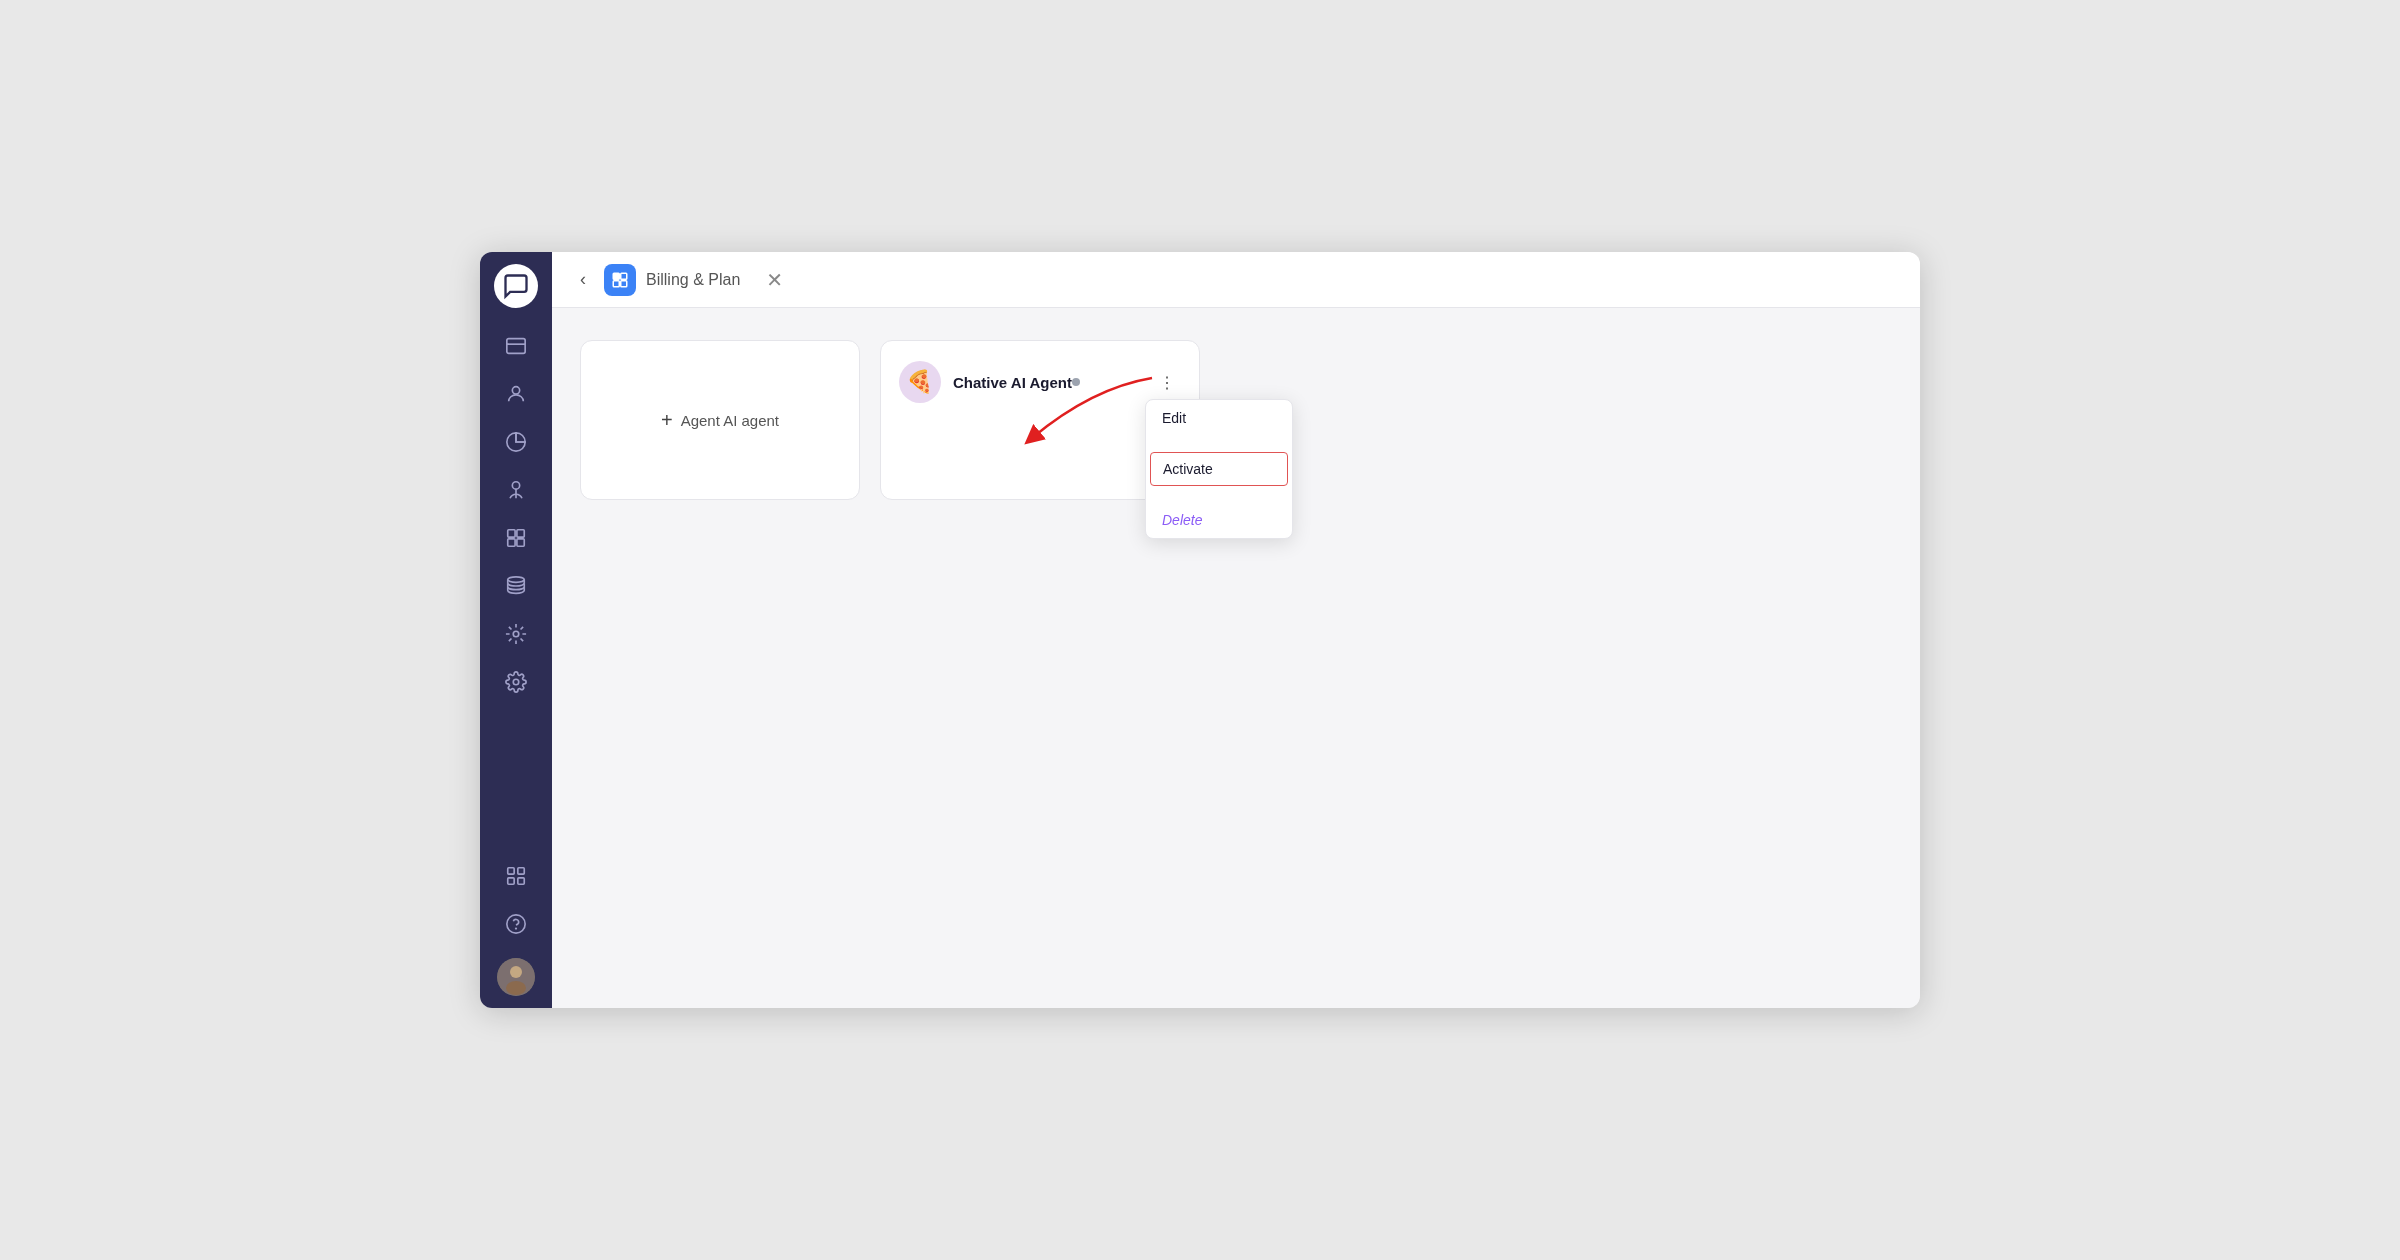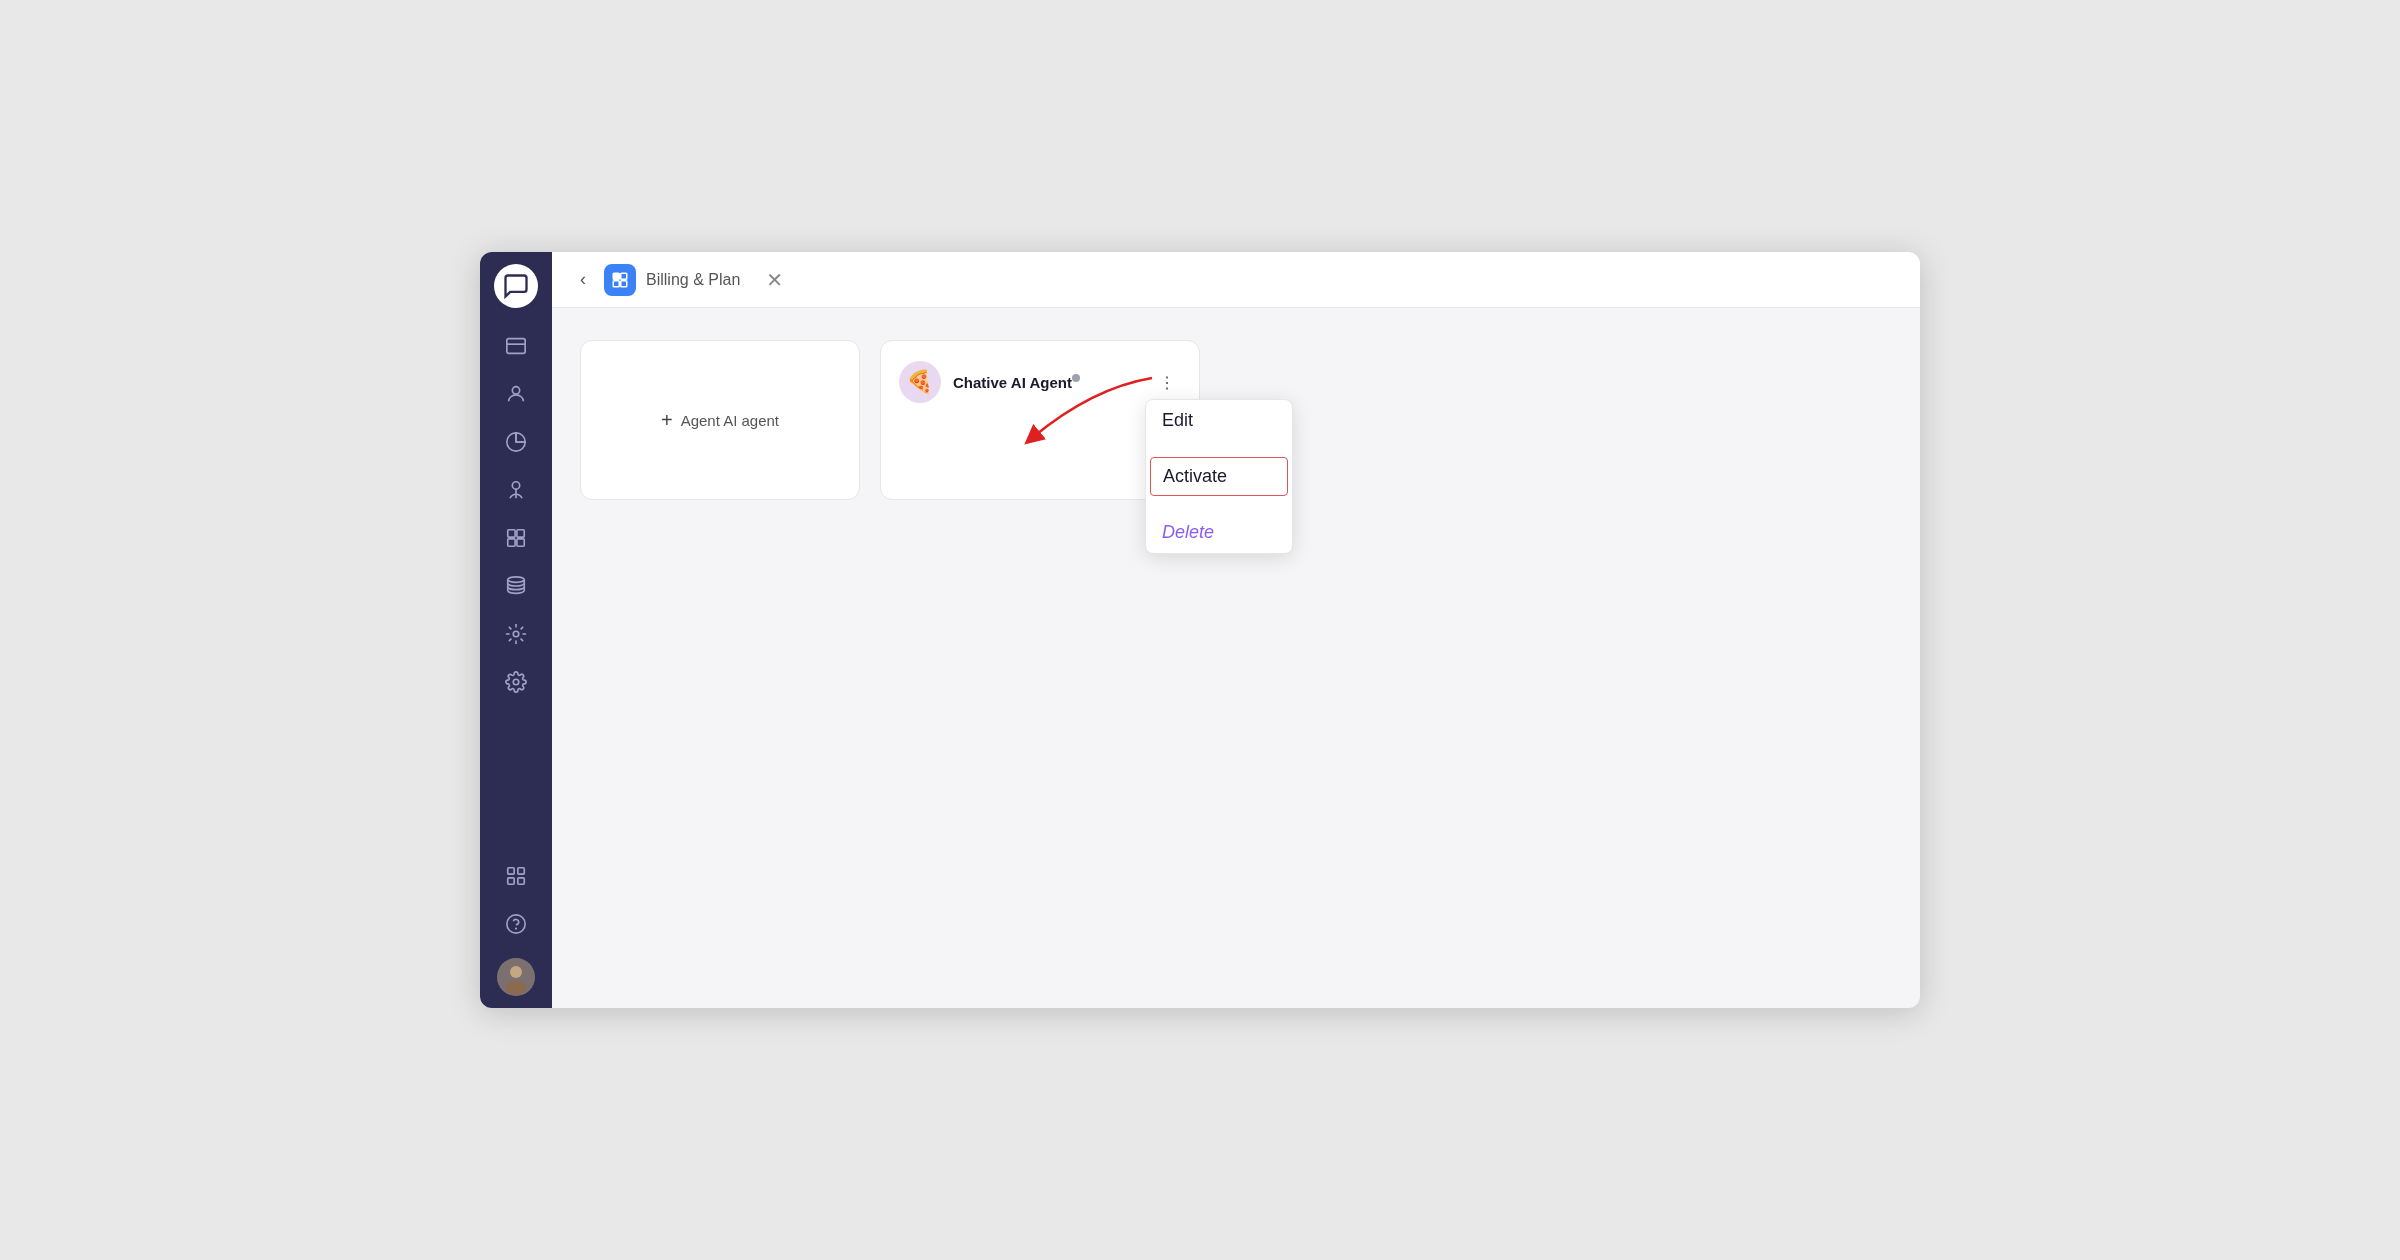--- a/index.html
+++ b/index.html
@@ -181,21 +181,21 @@
       height: 42px;
       border-radius: 50%;
       background: #e8d8f0;
       display: flex;
       align-items: center;
       justify-content: center;
       font-size: 22px;
     }
     .agent-info {
       display: flex;
-      align-items: flex-start;
+      align-items: center;
       gap: 0;
       flex: 1;
     }
     .agent-name {
       font-size: 15px;
       font-weight: 600;
       color: #1a1a2e;
     }
     .agent-status-dot {
       width: 8px;
@@ -224,21 +224,21 @@
       background: #fff;
       border: 1px solid #e5e5ea;
       border-radius: 8px;
       box-shadow: 0 4px 20px rgba(0,0,0,0.12);
       width: 148px;
       overflow: hidden;
       z-index: 100;
     }
     .dropdown-item {
       padding: 10px 16px;
-      font-size: 18px;
+      font-size: 14px;
       cursor: pointer;
       color: #1a1a2e;
     }
     .dropdown-item.activate {
       border: 1.5px solid #e05454;
       border-radius: 4px;
       margin: 16px 4px;
       padding: 8px 12px;
     }
     .dropdown-item.delete {

